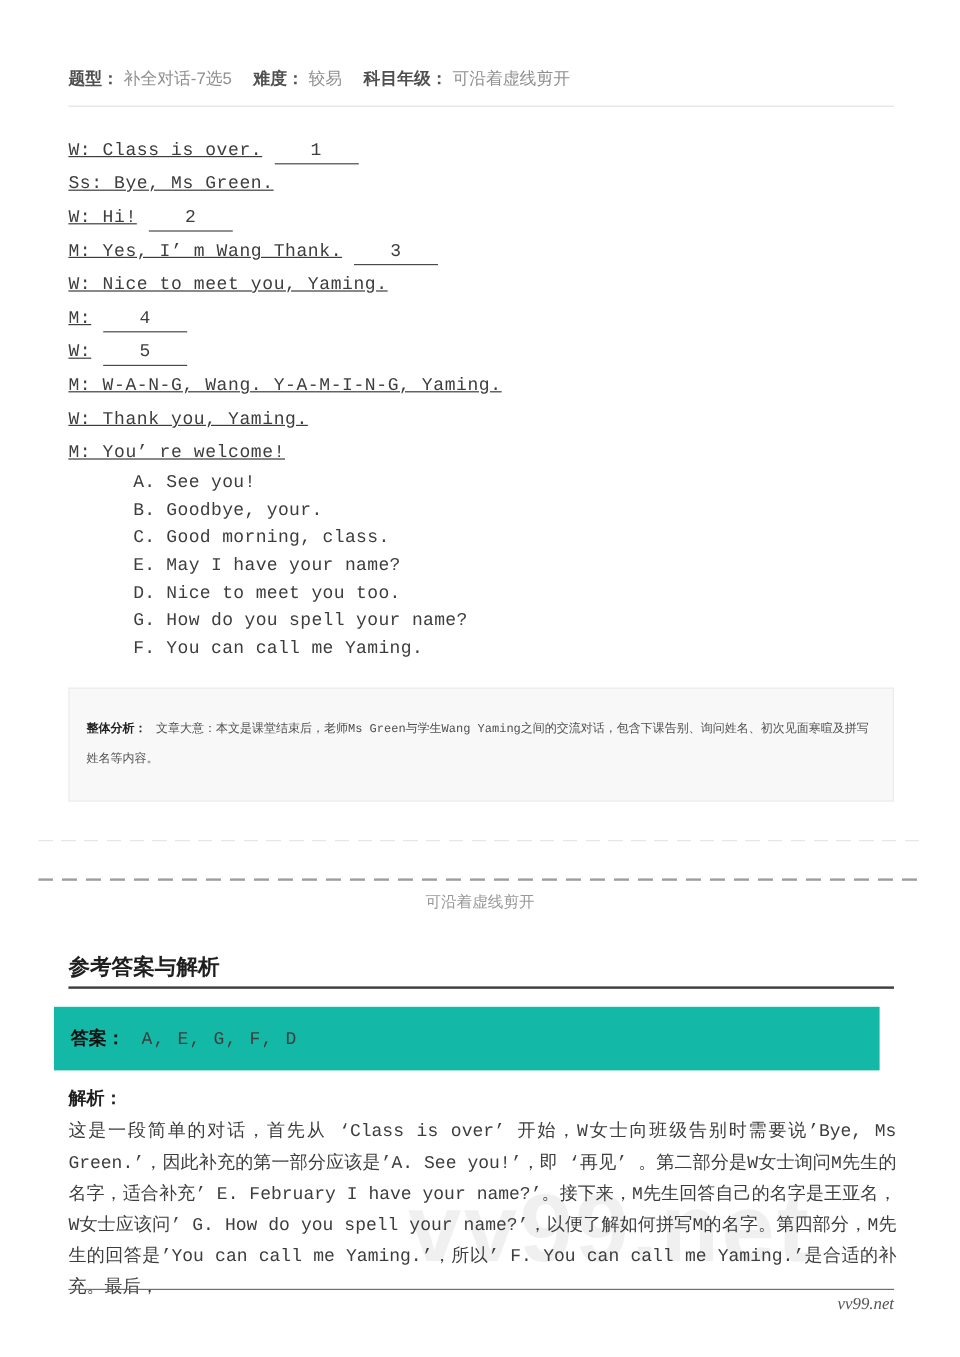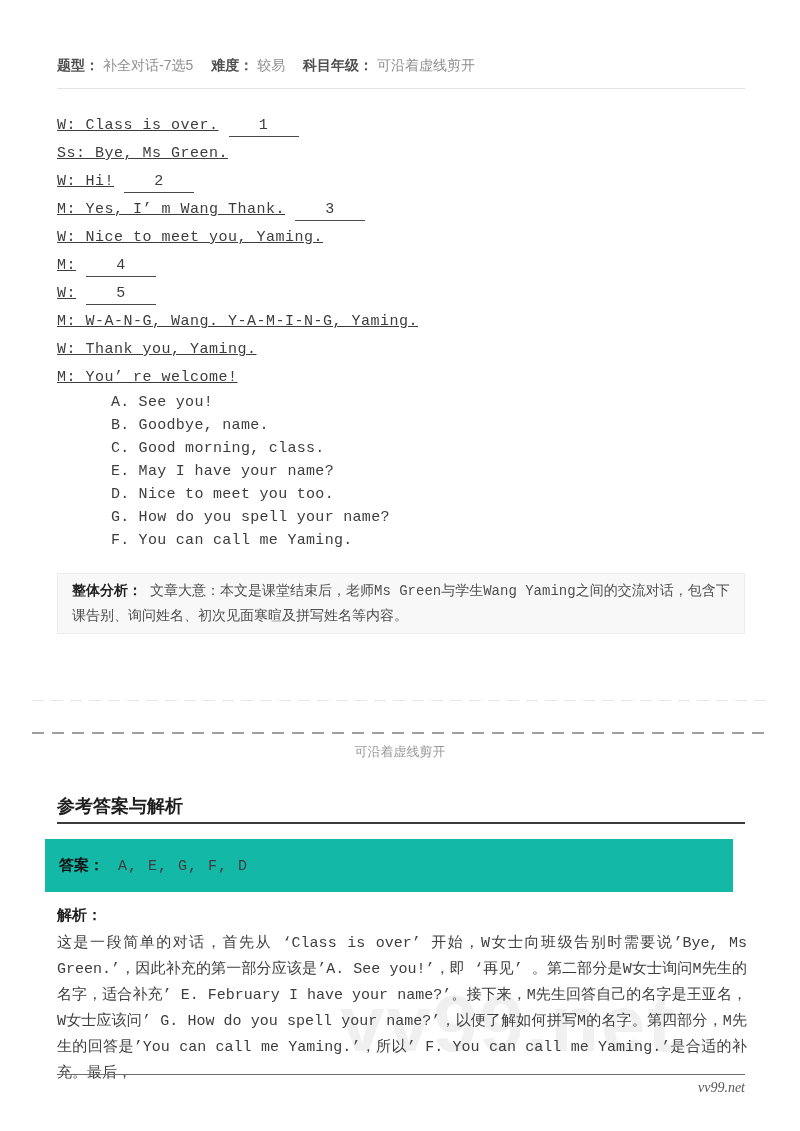--- a/index.html
+++ b/index.html
@@ -75,22 +75,22 @@
   .opt { height: 23px; line-height: 23px; white-space: nowrap; }
   .opt .olabel { margin-right: 9px; }
 
   
   .analysis-box {
     position: absolute;
     top: 573px; left: 57px;
     width: 658px;
     background: #f8f8f8;
     border: 1px solid #ebebeb;
-    padding: 4px 14px;
-    font-size: 14px;
+    padding: 21px 14px;
+    font-size: 10px;
     line-height: 25px;
     color: #4f4f4f;
     font-family: "Liberation Mono", "Liberation Sans", sans-serif;
   }
   .analysis-box .lbl { color: #222; font-weight: bold; margin-right: 8px; font-family: "Liberation Sans", sans-serif; }
 
   
   .dash-light {
     position: absolute;
     top: 700px; left: 32px; right: 32px; height: 1px;
@@ -189,21 +189,21 @@
     <div class="dline"><span>W: Nice to meet you, Yaming.</span></div>
     <div class="dline"><span>M:</span><span class="blank">4</span></div>
     <div class="dline"><span>W:</span><span class="blank">5</span></div>
     <div class="dline"><span>M: W-A-N-G, Wang. Y-A-M-I-N-G, Yaming.</span></div>
     <div class="dline"><span>W: Thank you, Yaming.</span></div>
     <div class="dline"><span>M: You’ re welcome!</span></div>
   </div>
 
   <div class="options">
     <div class="opt"><span class="olabel">A.</span><span>See you!</span></div>
-    <div class="opt"><span class="olabel">B.</span><span>Goodbye, name.</span></div>
+    <div class="opt"><span class="olabel">B.</span><span>Goodbye, your.</span></div>
     <div class="opt"><span class="olabel">C.</span><span>Good morning, class.</span></div>
     <div class="opt"><span class="olabel">E.</span><span>May I have your name?</span></div>
     <div class="opt"><span class="olabel">D.</span><span>Nice to meet you too.</span></div>
     <div class="opt"><span class="olabel">G.</span><span>How do you spell your name?</span></div>
     <div class="opt"><span class="olabel">F.</span><span>You can call me Yaming.</span></div>
   </div>
 
   <div class="analysis-box">
     <span class="lbl">整体分析：</span><span>文章大意：本文是课堂结束后，老师Ms Green与学生Wang Yaming之间的交流对话，包含下课告别、询问姓名、初次见面寒暄及拼写姓名等内容。</span>
   </div>

